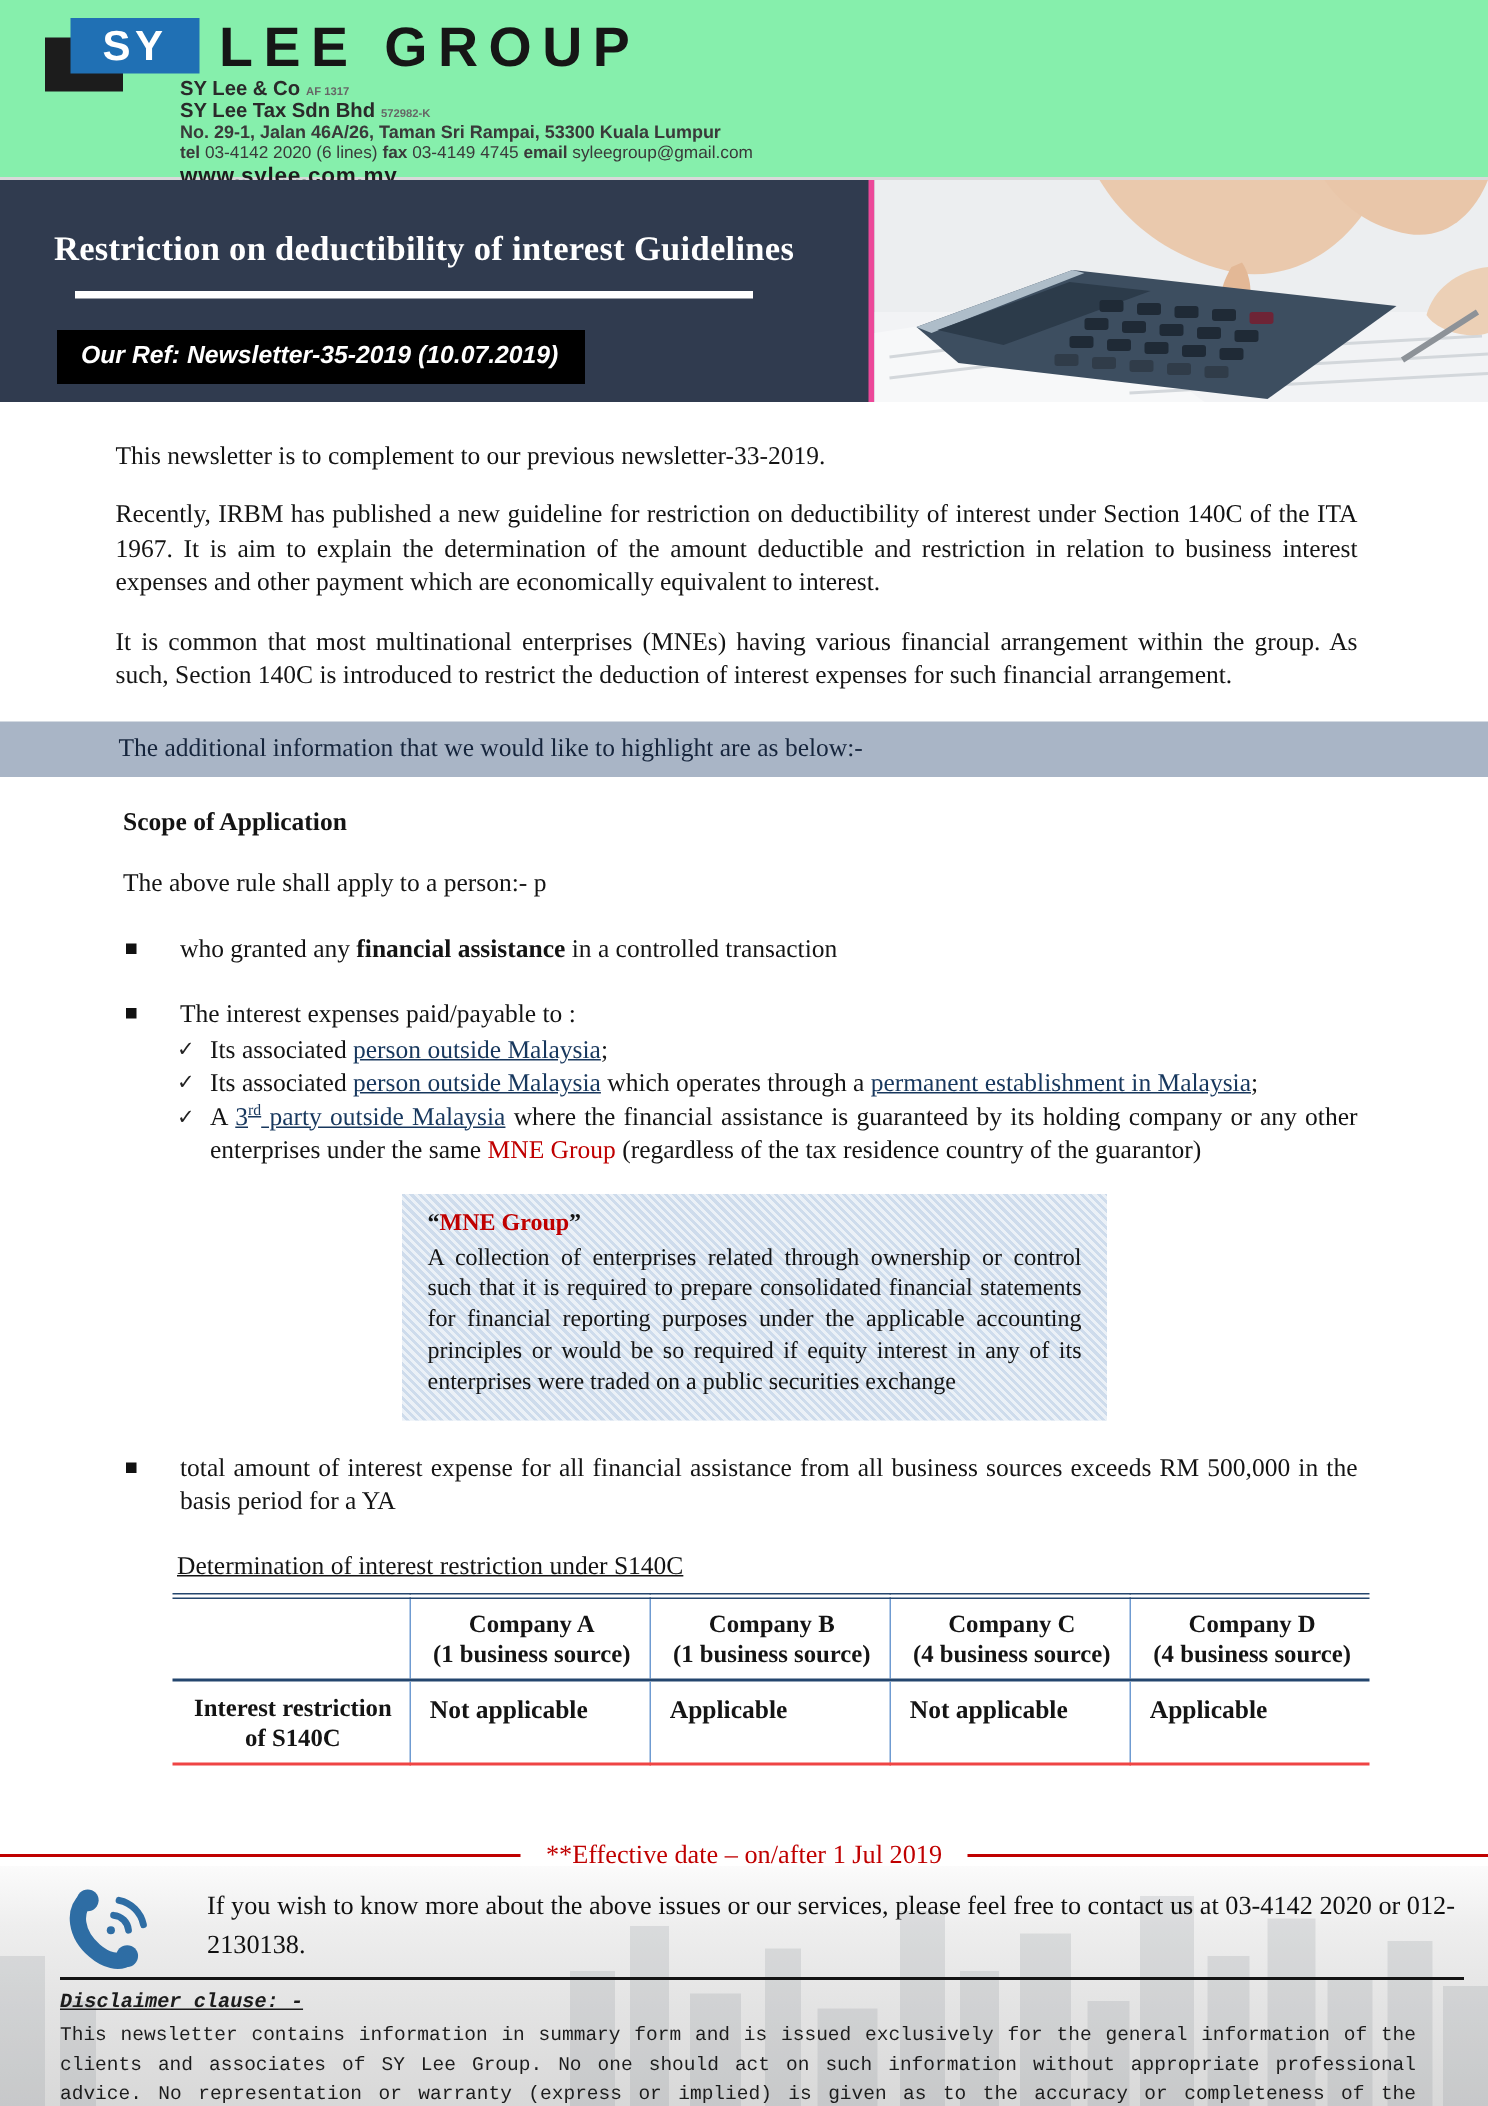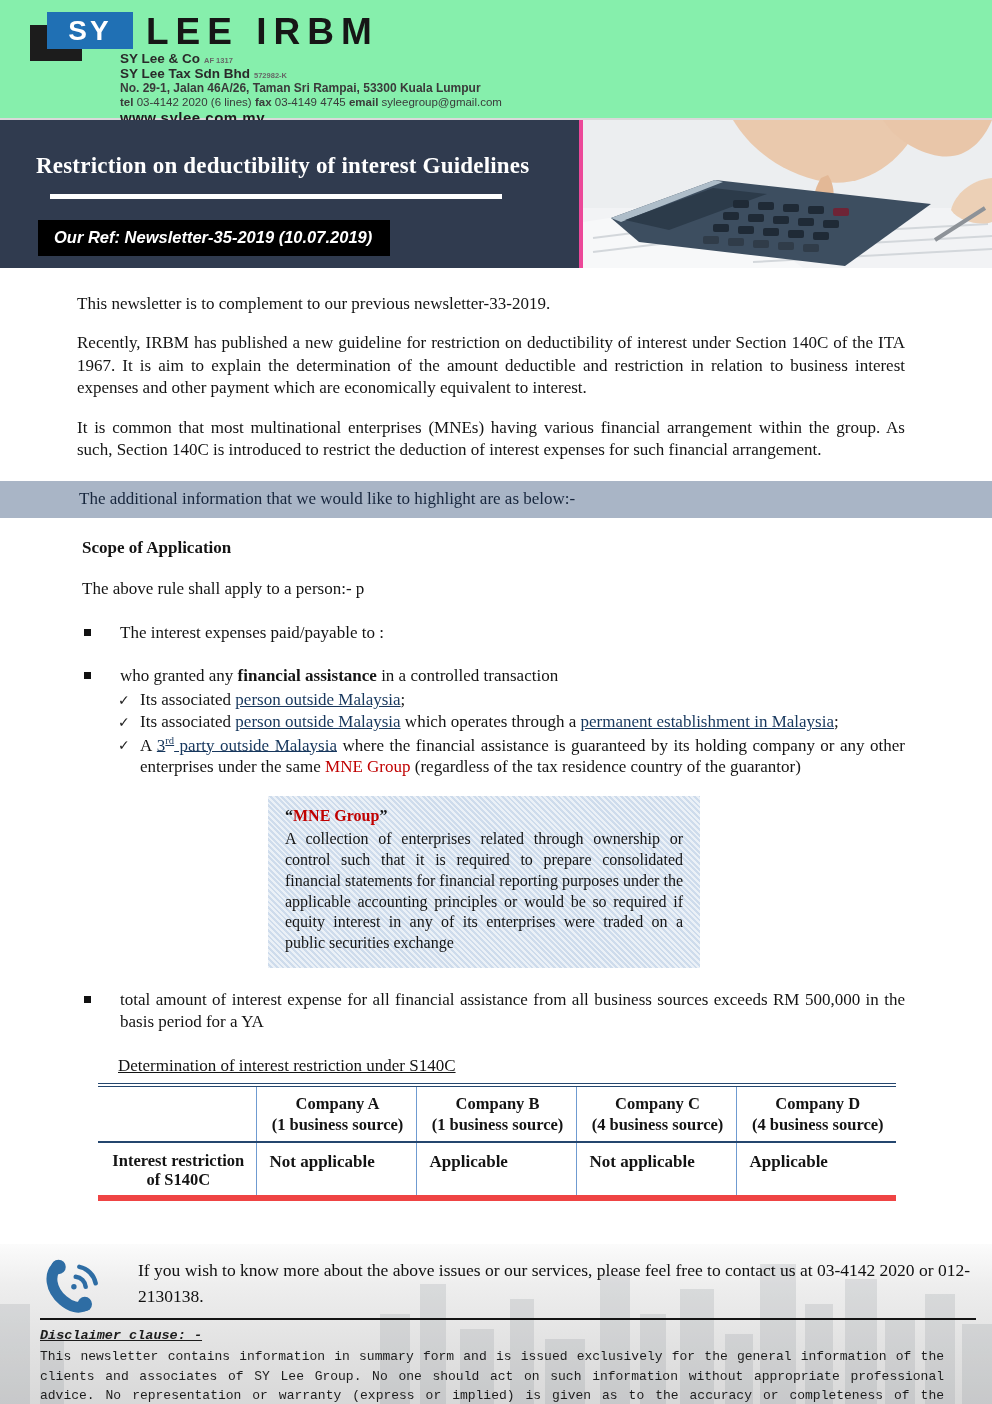--- a/index.html
+++ b/index.html
@@ -55,31 +55,31 @@
   .check { display: flex; line-height: 1.3; }
   .check .mark { flex: none; width: 22px; font-family: "DejaVu Sans", sans-serif; font-size: 14px; color: #222; padding-top: 2px; }
   .check .ctxt { flex: 1; text-align: justify; }
 
   .rt-u  { color: #17375d; text-decoration: underline; }
   .rt-us { color: #17375d; text-decoration: underline; vertical-align: super; font-size: 0.62em; }
   .rt-r  { color: #c00000; }
   .rt-b  { font-weight: bold; }
   .rt-rb { color: #c00000; font-weight: bold; }
 
-  .mne-box { margin: 18px 0 0 186px; width: 432px; padding: 10px 17px 14px;
+  .mne-box { margin: 18px 0 0 186px; width: 470px; padding: 10px 17px 14px;
              background-color: #dbe5f1;
              background-image: repeating-linear-gradient(45deg, rgba(255,255,255,0.45) 0 2px, rgba(176,198,224,0.30) 2px 4px);
              font-size: 16px; line-height: 1.3; }
   .mne-term { font-weight: bold; font-size: 16px; margin-bottom: 2px; }
   .mne-body { text-align: justify; }
 
   
   .tbl-caption { margin: 21px 0 6px 36px; text-decoration: underline; font-size: 17px; }
-  table.restr { margin-left: 16px; width: 798px; border-collapse: collapse; table-layout: fixed;
-                border-top: 4px double #24466e; border-bottom: 6px solid #ef4444; }
+  table.restr { margin-left: 33px; width: 798px; border-collapse: collapse; table-layout: fixed;
+                border-top: 4px double #24466e; border-bottom: 2px solid #ef4444; }
   table.restr col.c0 { width: 158px; }
   table.restr col.cx { width: 160px; }
   table.restr th, table.restr td { border-left: 1px solid #6f9bd1; padding: 5px 10px 5px 13px; vertical-align: top; }
   table.restr th:first-child, table.restr td:first-child { border-left: none; }
   table.restr thead th { border-bottom: 2px solid #24466e; text-align: center; font-weight: bold;
                          font-size: 16.5px; height: 52px; padding-top: 7px; line-height: 1.25; }
   tr.row-blue { background: #c9d9ec; height: 76px; }
   tr.row-white { background: #fff; height: 56px; }
   .cell-val { font-weight: bold; font-size: 17px; padding-top: 3px; }
   .lbl-bold { font-weight: bold; font-size: 16.5px; line-height: 1.2; }
@@ -108,21 +108,21 @@
 <body>
 
 <div class="header">
   <div class="logo-row">
     <div class="sy-mark">
       <div class="sy-black"></div>
       <div class="sy-blue">
         <span>SY</span>
       </div>
     </div>
-    <div class="lee-group">LEE IRBM</div>
+    <div class="lee-group">LEE GROUP</div>
   </div>
   <div class="company-info">
     <div class="firm-line"><span>SY Lee &amp; Co</span><span class="firm-reg">AF 1317</span></div>
     <div class="firm-line"><span>SY Lee Tax Sdn Bhd</span><span class="firm-reg">572982-K</span></div>
     <div class="addr">No. 29-1, Jalan 46A/26, Taman Sri Rampai, 53300 Kuala Lumpur</div>
     <div class="telline">
       <b>tel</b>
       <span>03-4142 2020 (6 lines)</span>
       <b>fax</b>
       <span>03-4149 4745</span>
@@ -194,26 +194,26 @@
 </div>
 
 <div class="hl-bar">The additional information that we would like to highlight are as below:-</div>
 
 <div class="content2">
   <div class="scope-h">Scope of Application</div>
   <div class="lead">The above rule shall apply to a person:- p</div>
 
   <div class="bullet">
     <span class="sq"></span>
-    <span class="btxt"><span>The interest expenses paid/payable to :</span></span>
+    <span class="btxt"><span>who granted any </span><span class="rt-b">financial assistance</span><span> in a controlled transaction</span></span>
   </div>
 
   <div class="bullet">
     <span class="sq"></span>
-    <span class="btxt"><span>who granted any </span><span class="rt-b">financial assistance</span><span> in a controlled transaction</span></span>
+    <span class="btxt"><span>The interest expenses paid/payable to :</span></span>
   </div>
 
   <div class="checks">
     <div class="check">
       <span class="mark">✓</span>
       <span class="ctxt"><span>Its associated </span><span class="rt-u">person outside Malaysia</span><span>;</span></span>
     </div>
     <div class="check">
       <span class="mark">✓</span>
       <span class="ctxt"><span>Its associated </span><span class="rt-u">person outside Malaysia</span><span> which operates through a </span><span class="rt-u">permanent establishment in Malaysia</span><span>;</span></span>

